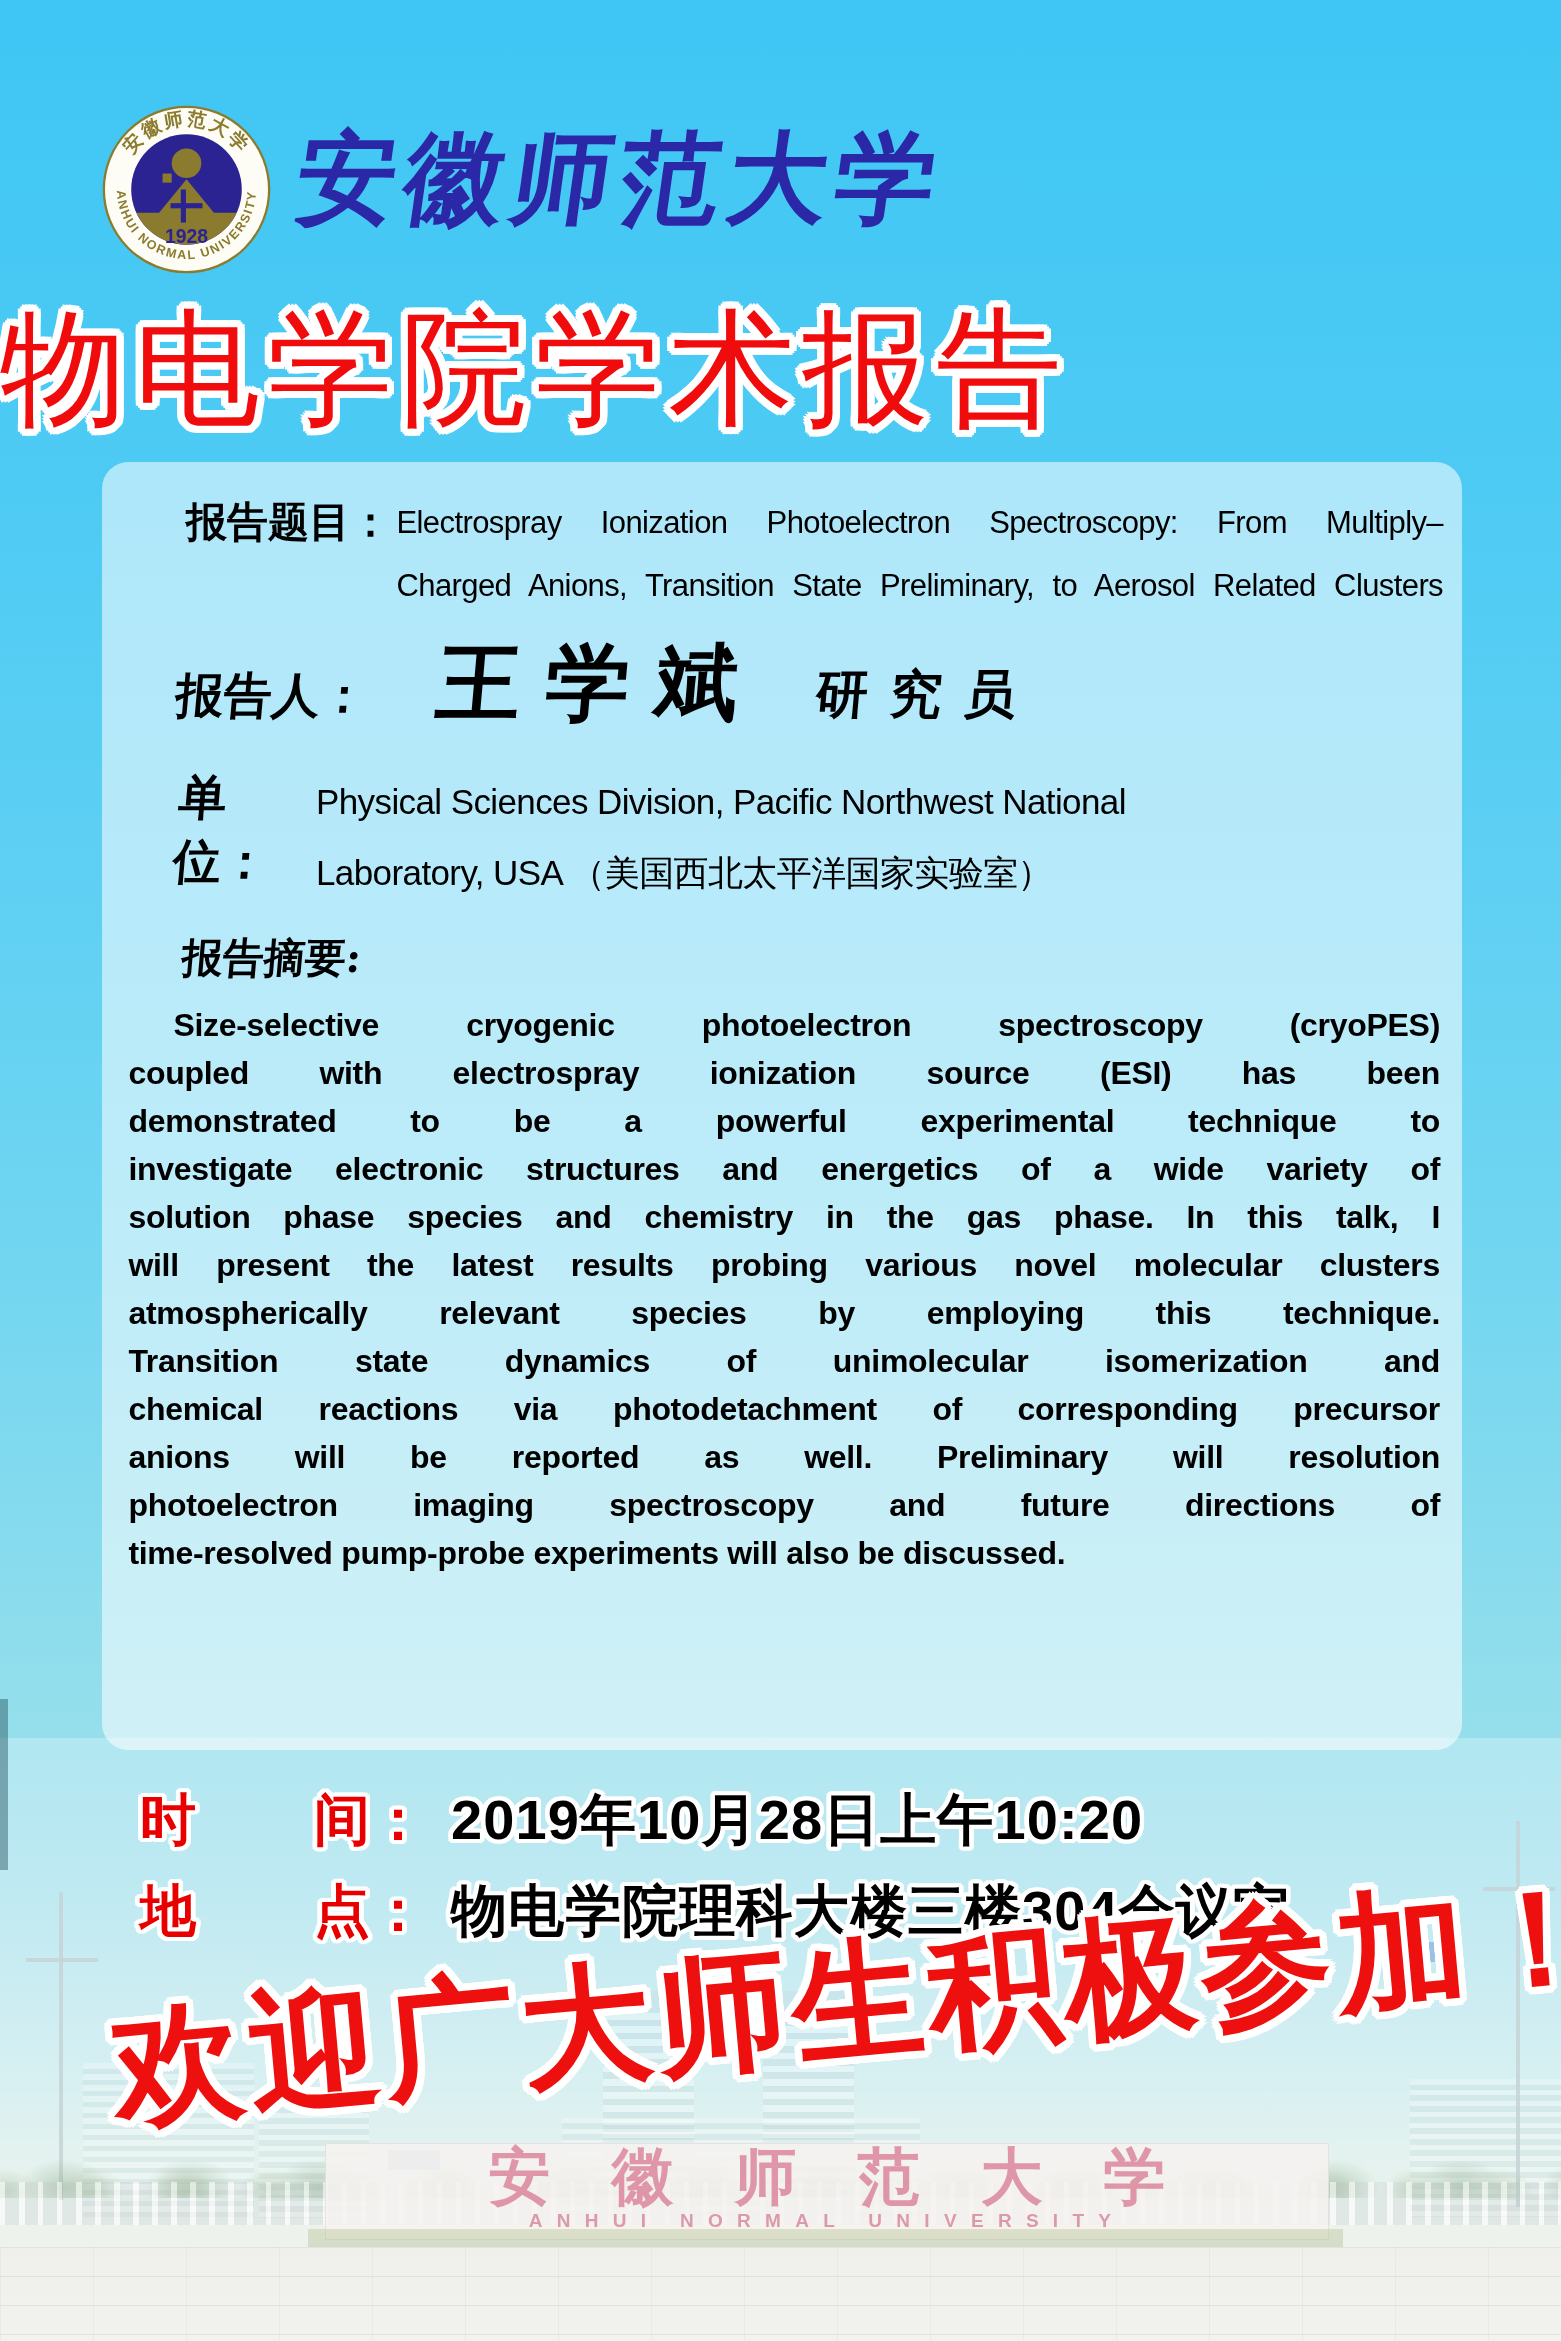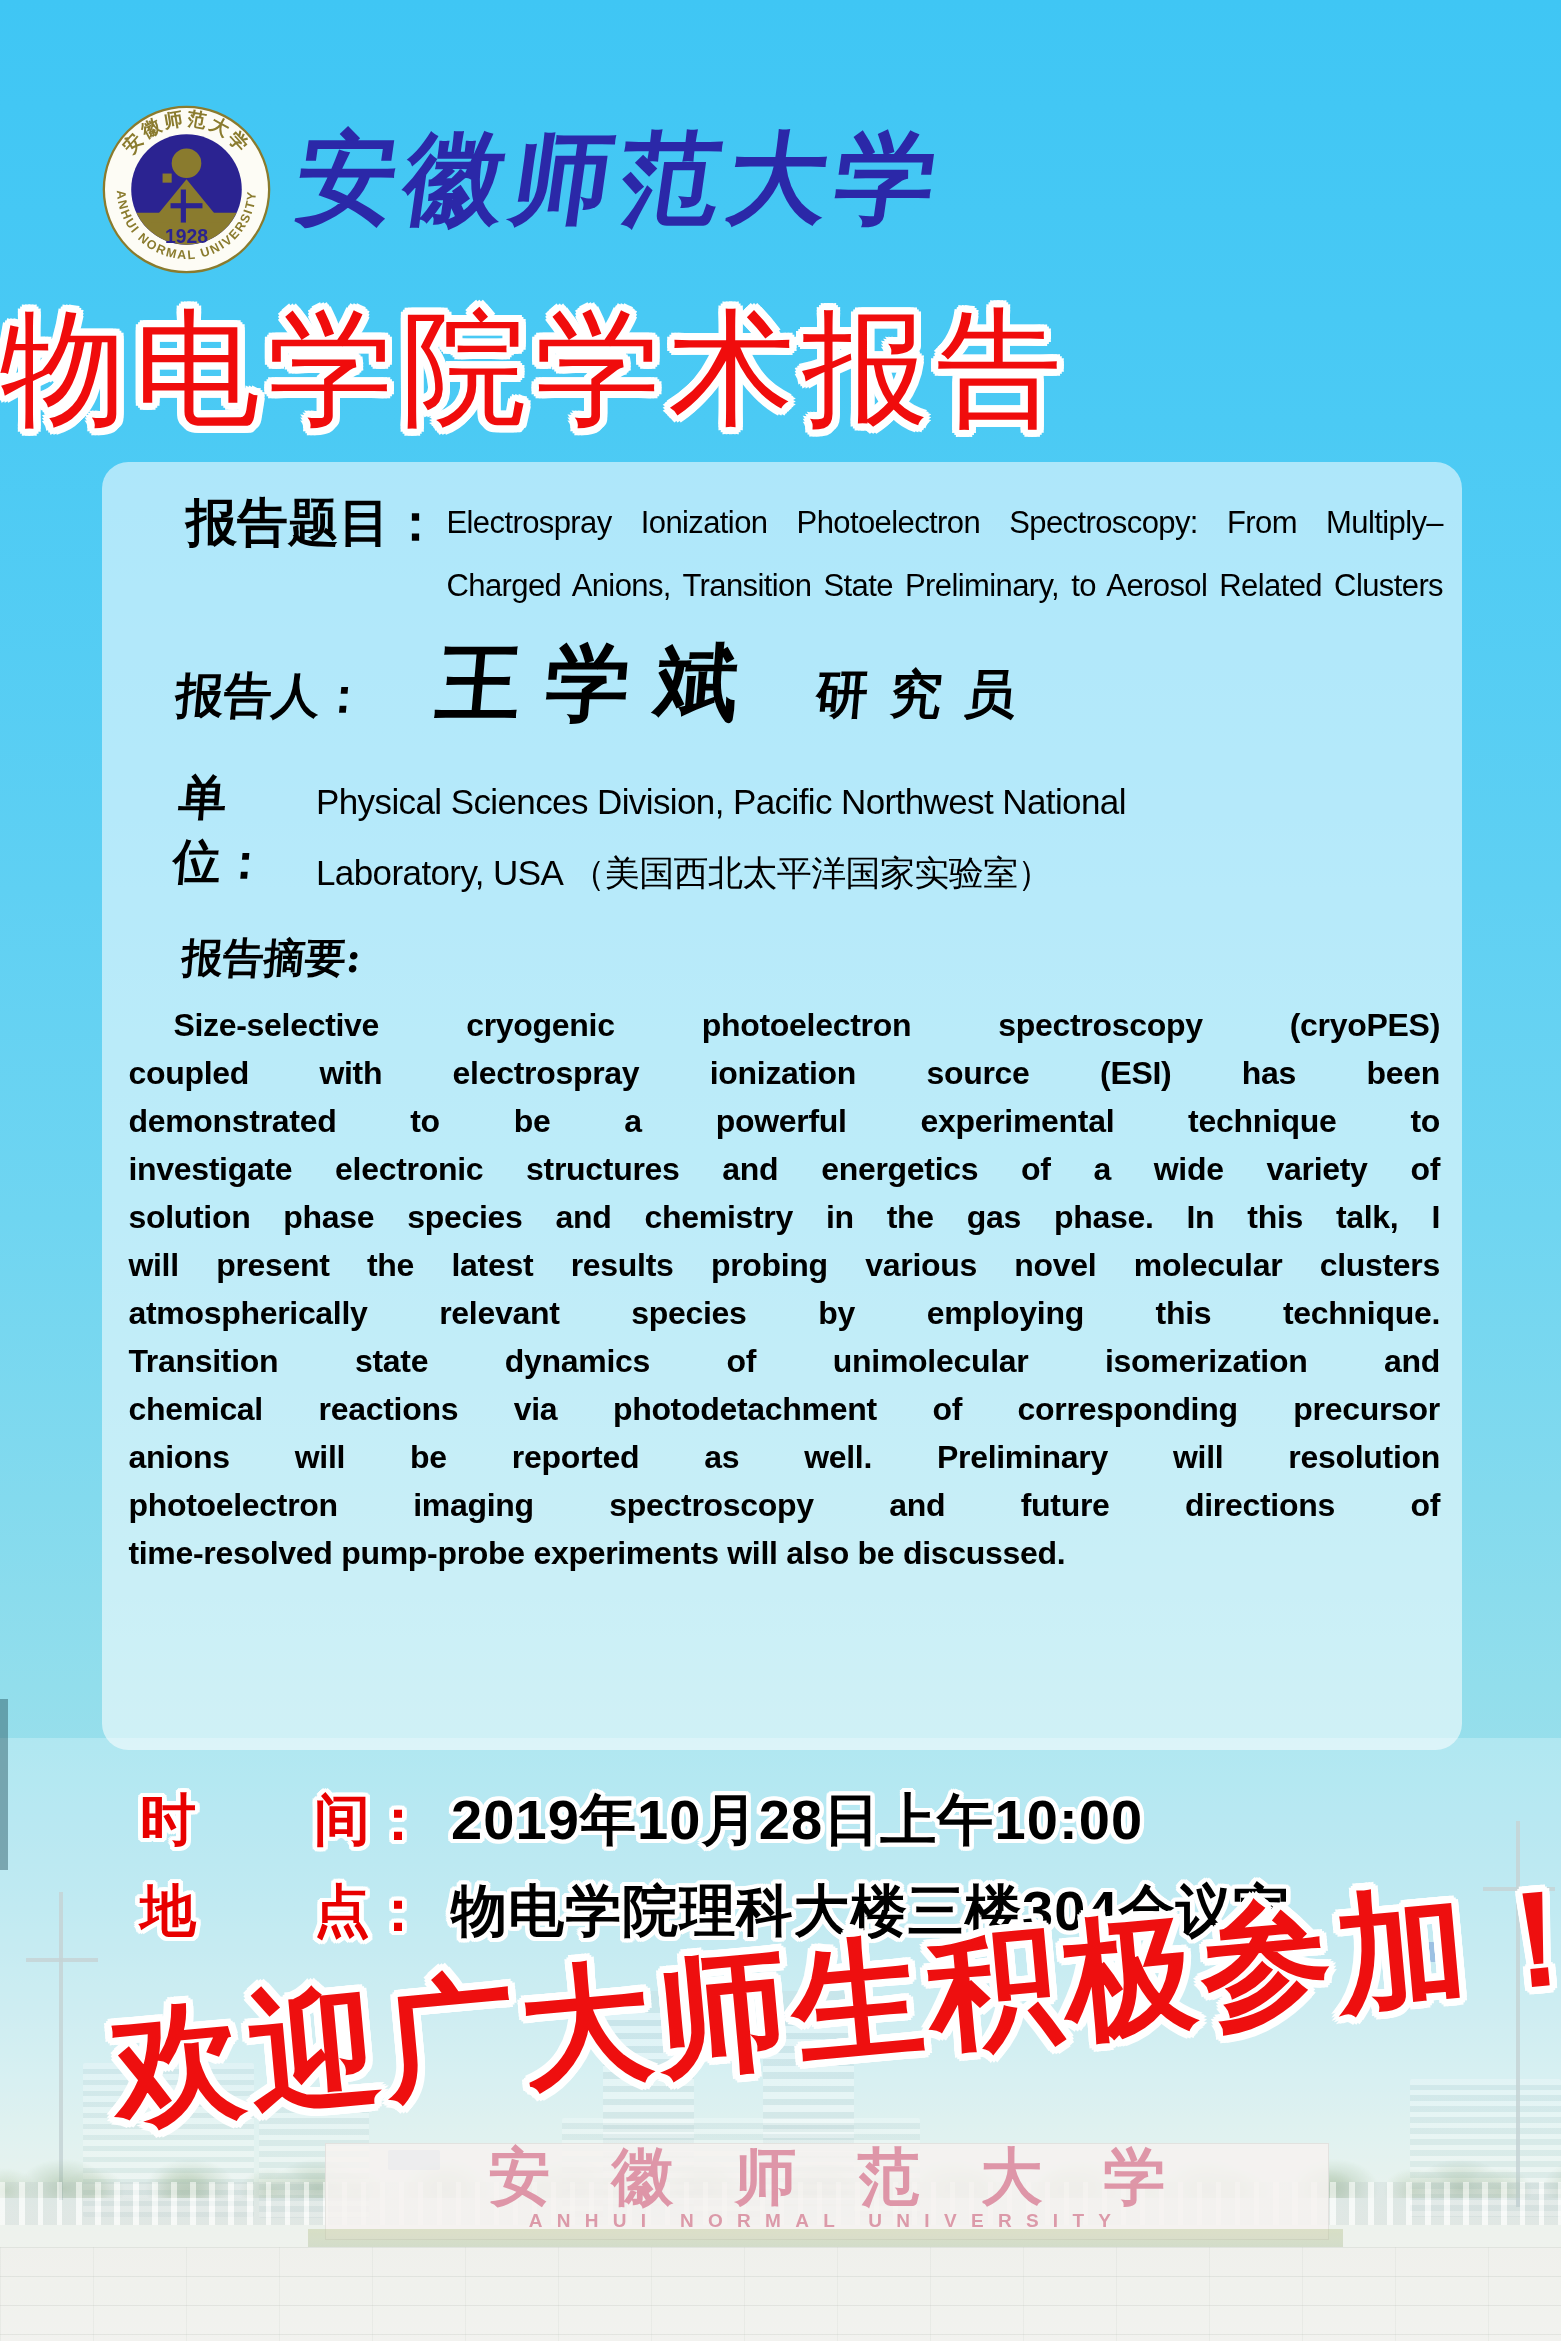--- a/index.html
+++ b/index.html
@@ -45,21 +45,21 @@
   
   .content-box{
     position:absolute;left:102px;top:462px;
     width:1360px;height:1288px;
     background:rgba(255,255,255,0.55);
     border-radius:26.4px;
   }
   .topic{position:absolute;left:84px;right:19px;top:29px;display:flex;align-items:flex-start;}
   .topic-label{
     flex:0 0 auto;
-    font-weight:900;font-size:51px;line-height:63px;color:#000;
+    font-weight:900;font-size:41px;line-height:63px;color:#000;
     white-space:nowrap;margin-right:5.5px;
   }
   .topic-lines{flex:1 1 auto;}
   .topic-line{
     font-size:31px;line-height:63px;color:#000;
     letter-spacing:-0.6px;
     text-align:justify;text-align-last:justify;
   }
   .speaker-row{
     position:absolute;left:74px;top:165px;right:33px;
@@ -257,21 +257,21 @@
       <div class="jline">atmospherically relevant species by employing this technique.</div>
       <div class="jline">Transition state dynamics of unimolecular isomerization and</div>
       <div class="jline">chemical reactions via photodetachment of corresponding precursor</div>
       <div class="jline">anions will be reported as well. Preliminary will resolution</div>
       <div class="jline">photoelectron imaging spectroscopy and future directions of</div>
       <div class="jline last">time-resolved pump-probe experiments will also be discussed.</div>
     </div>
   </div>
 
   <div class="sched-row time">
-    <span class="sched-c1 stroke-md">时</span><span class="sched-c2 stroke-md">间：</span><span class="sched-val stroke-md">2019年10月28日上午10:00</span>
+    <span class="sched-c1 stroke-md">时</span><span class="sched-c2 stroke-md">间：</span><span class="sched-val stroke-md">2019年10月28日上午10:20</span>
   </div>
   <div class="sched-row place">
     <span class="sched-c1 stroke-md">地</span><span class="sched-c2 stroke-md">点：</span><span class="sched-val stroke-md">物电学院理科大楼三楼304会议室</span>
   </div>
 
   <div class="slogan stroke-lg">欢迎广大师生积极参加！</div>
 
 </div>
 
 

